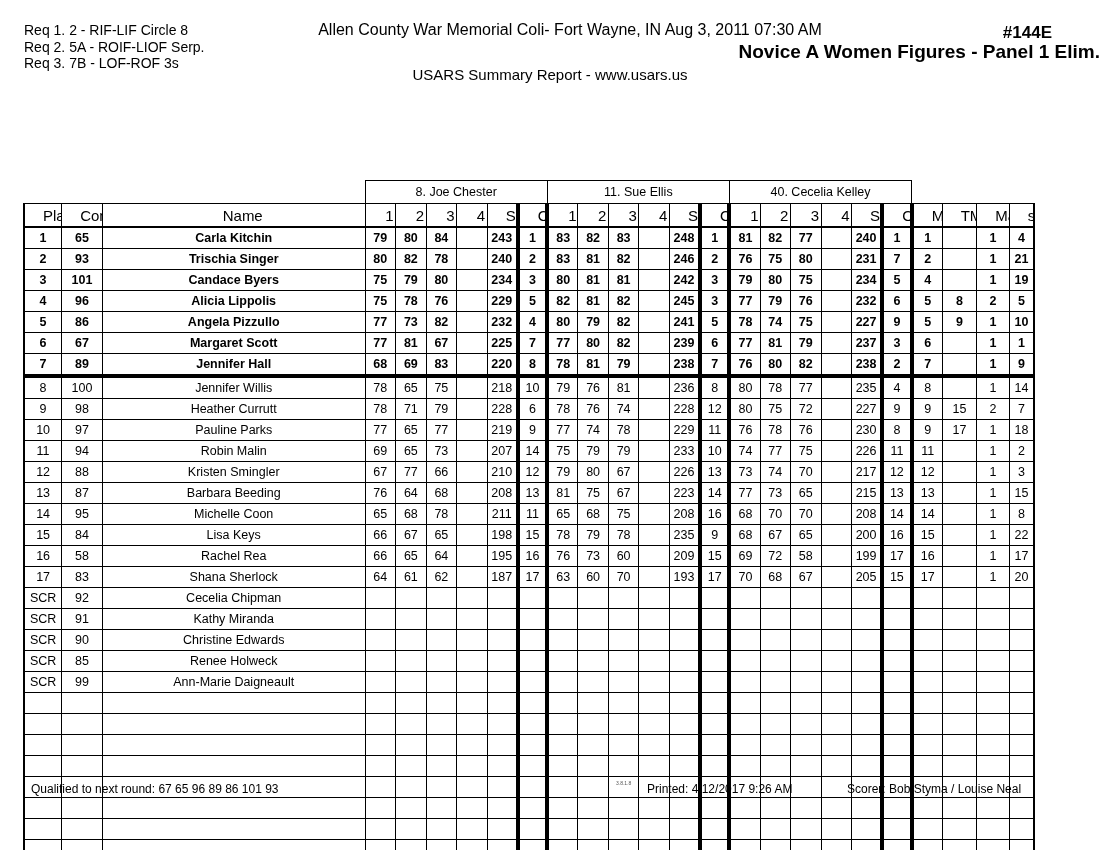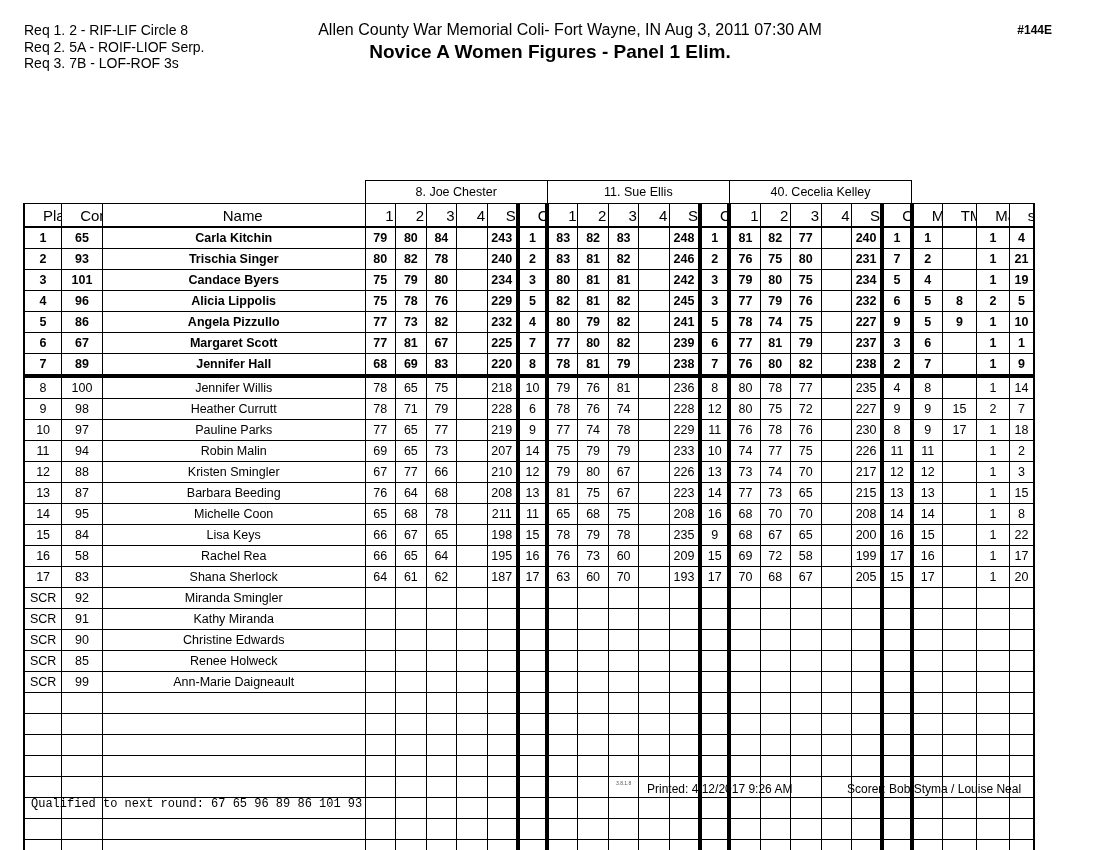--- a/index.html
+++ b/index.html
@@ -45,30 +45,31 @@
   .title-venue {
     font-size: 16px;
     line-height: 19px;
     font-weight: normal;
     padding-left: 40px;
   }
   .title-event {
     font-size: 19px;
     font-weight: bold;
     line-height: 25px;
+    text-align: right;
   }
   .title-report {
     font-size: 15px;
     line-height: 21px;
   }
   #event-code {
     position: absolute;
     right: 48px;
     top: 23px;
-    font-size: 12px;
+    font-size: 17px;
     font-weight: bold;
   }
 
   
   #sheet {
     position: absolute;
     left: 23px;
     top: 132px;
     width: 1012px;
     margin-top: 48px;
@@ -139,23 +140,22 @@
     position: absolute;
     left: 23px;
     top: 780px;
     width: 1012px;
     font-size: 12px;
     height: 20px;
   }
   #qualified-text {
     position: absolute;
     left: 8px;
-    top: 17px;
+    top: 2px;
     white-space: nowrap;
-    font-family: Liberation Mono, monospace;
   }
   #version-stamp {
     position: absolute;
     left: 593px;
     top: 0px;
     font-size: 5px;
     color: #555;
   }
   #printed-text {
     position: absolute;
@@ -177,20 +177,21 @@
 
   <div id="req-block">
     <div>Req 1.  2 - RIF-LIF Circle 8</div>
     <div>Req 2.  5A - ROIF-LIOF Serp.</div>
     <div>Req 3.  7B - LOF-ROF 3s</div>
   </div>
 
   <div id="title-block">
     <div class="title-venue">Allen County War Memorial Coli- Fort Wayne, IN  Aug 3, 2011  07:30 AM</div>
     <div class="title-event">Novice A Women Figures - Panel 1 Elim.</div>
+    <div class="title-report">USARS Summary Report - www.usars.us</div>
   </div>
 
   <div id="event-code">#144E</div>
 </div>
 
 <div id="sheet">
   <table class="grid">
     <colgroup>
       <col style="width:37px">
         <col style="width:40px">
@@ -708,21 +709,21 @@
           <td>205</td>
           <td class="thick-l thick-r ord-cell">15</td>
           <td>17</td>
           <td></td>
           <td>1</td>
           <td class="outer-r">20</td>
         </tr>
         <tr class="data-row">
           <td class="outer-l">SCR</td>
           <td>92</td>
-          <td class="name-cell">Miranda Smingler</td>
+          <td class="name-cell">Cecelia Chipman</td>
           <td></td>
           <td></td>
           <td></td>
           <td></td>
           <td></td>
           <td class="thick-l thick-r ord-cell"></td>
           <td></td>
           <td></td>
           <td></td>
           <td></td>

